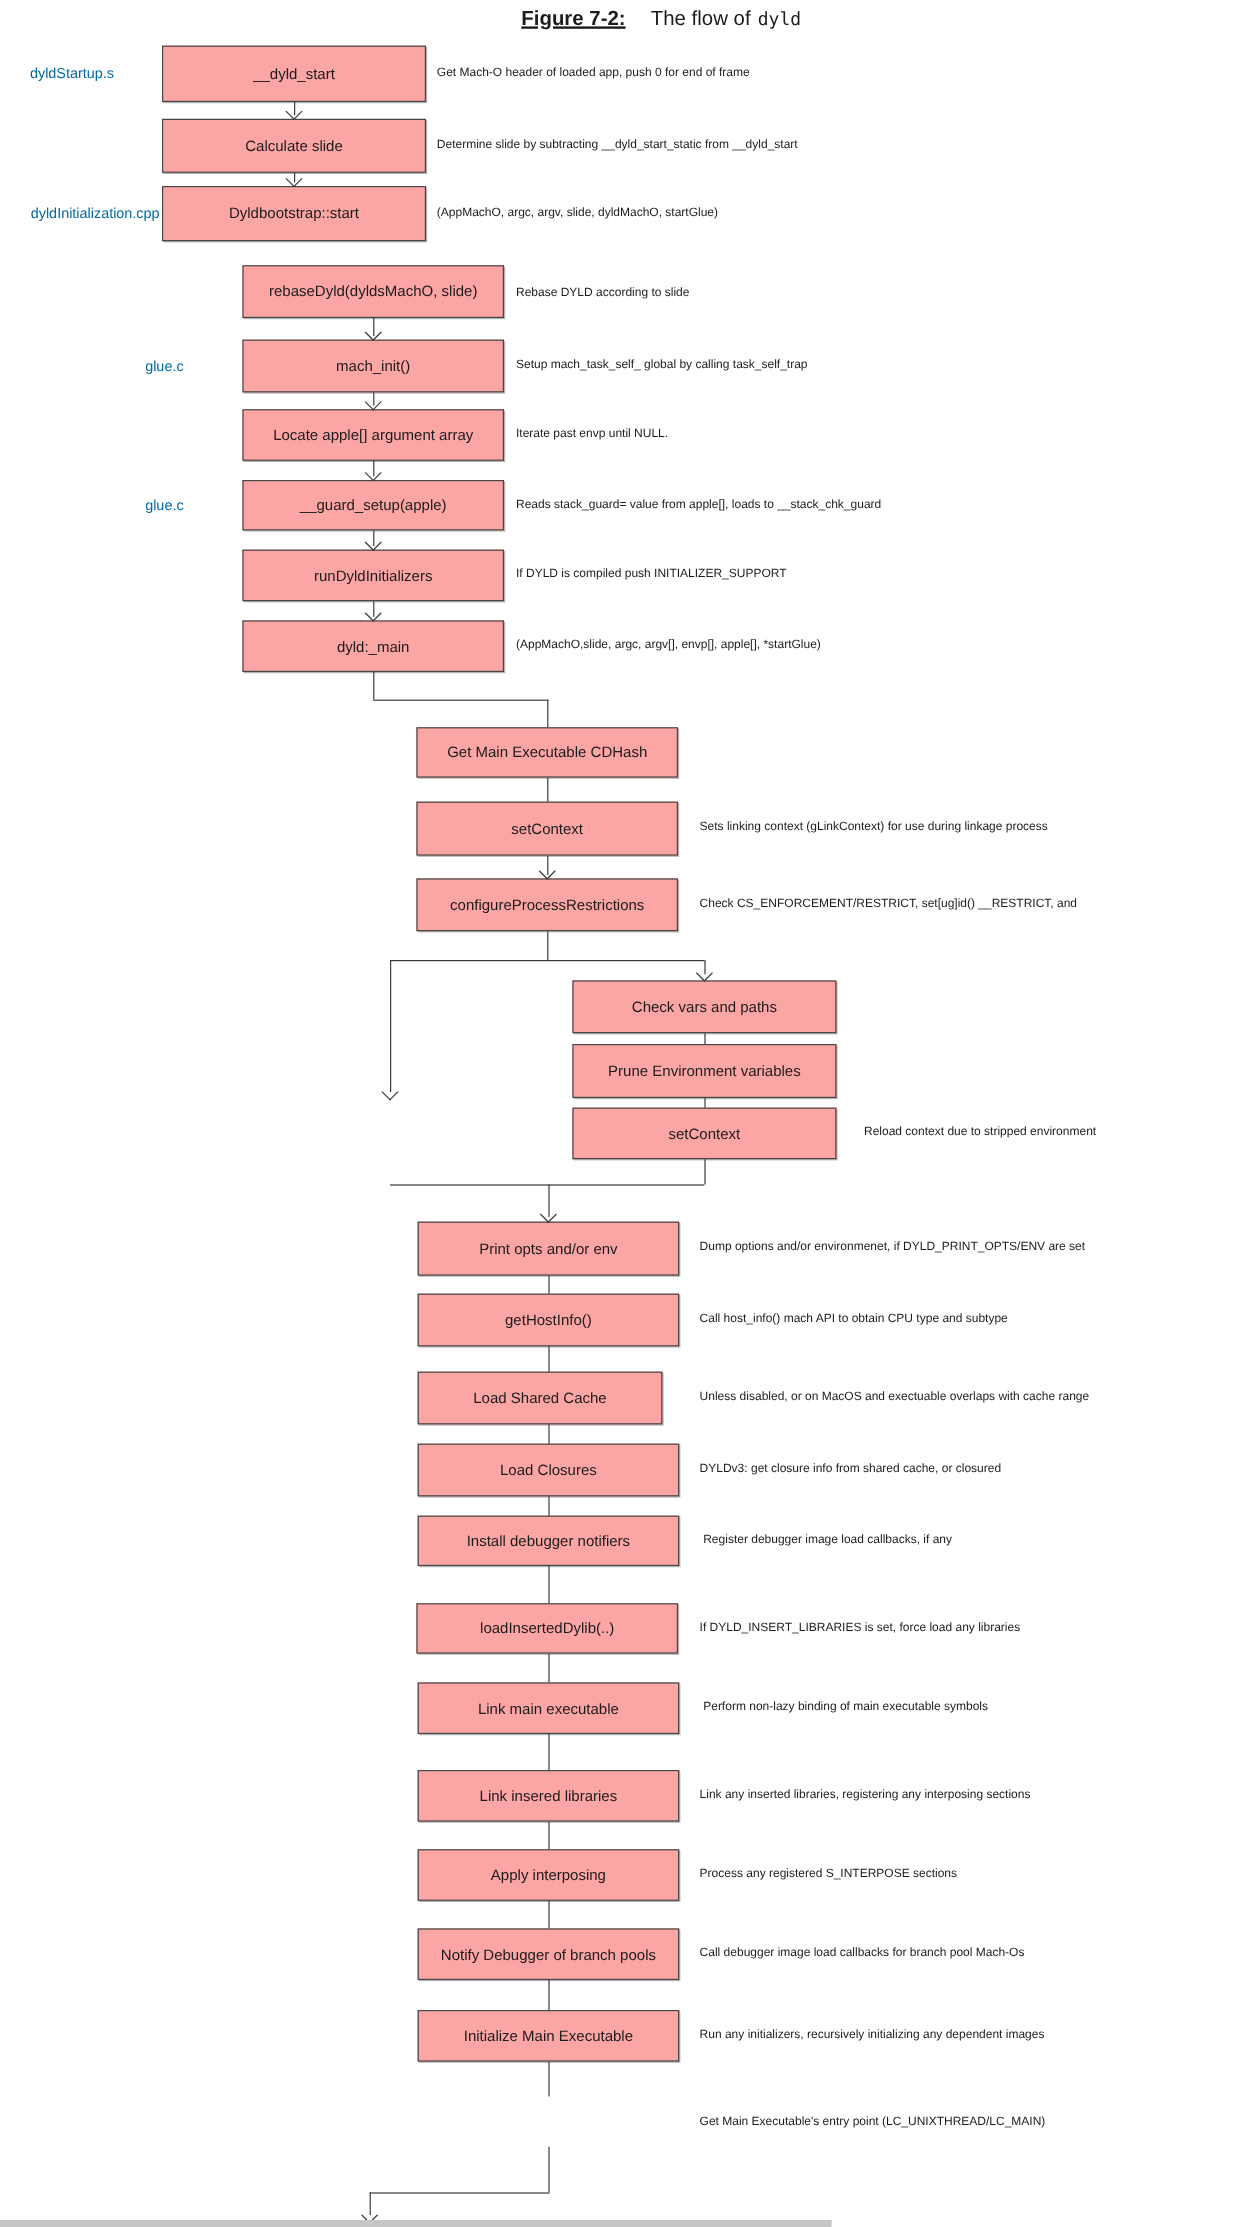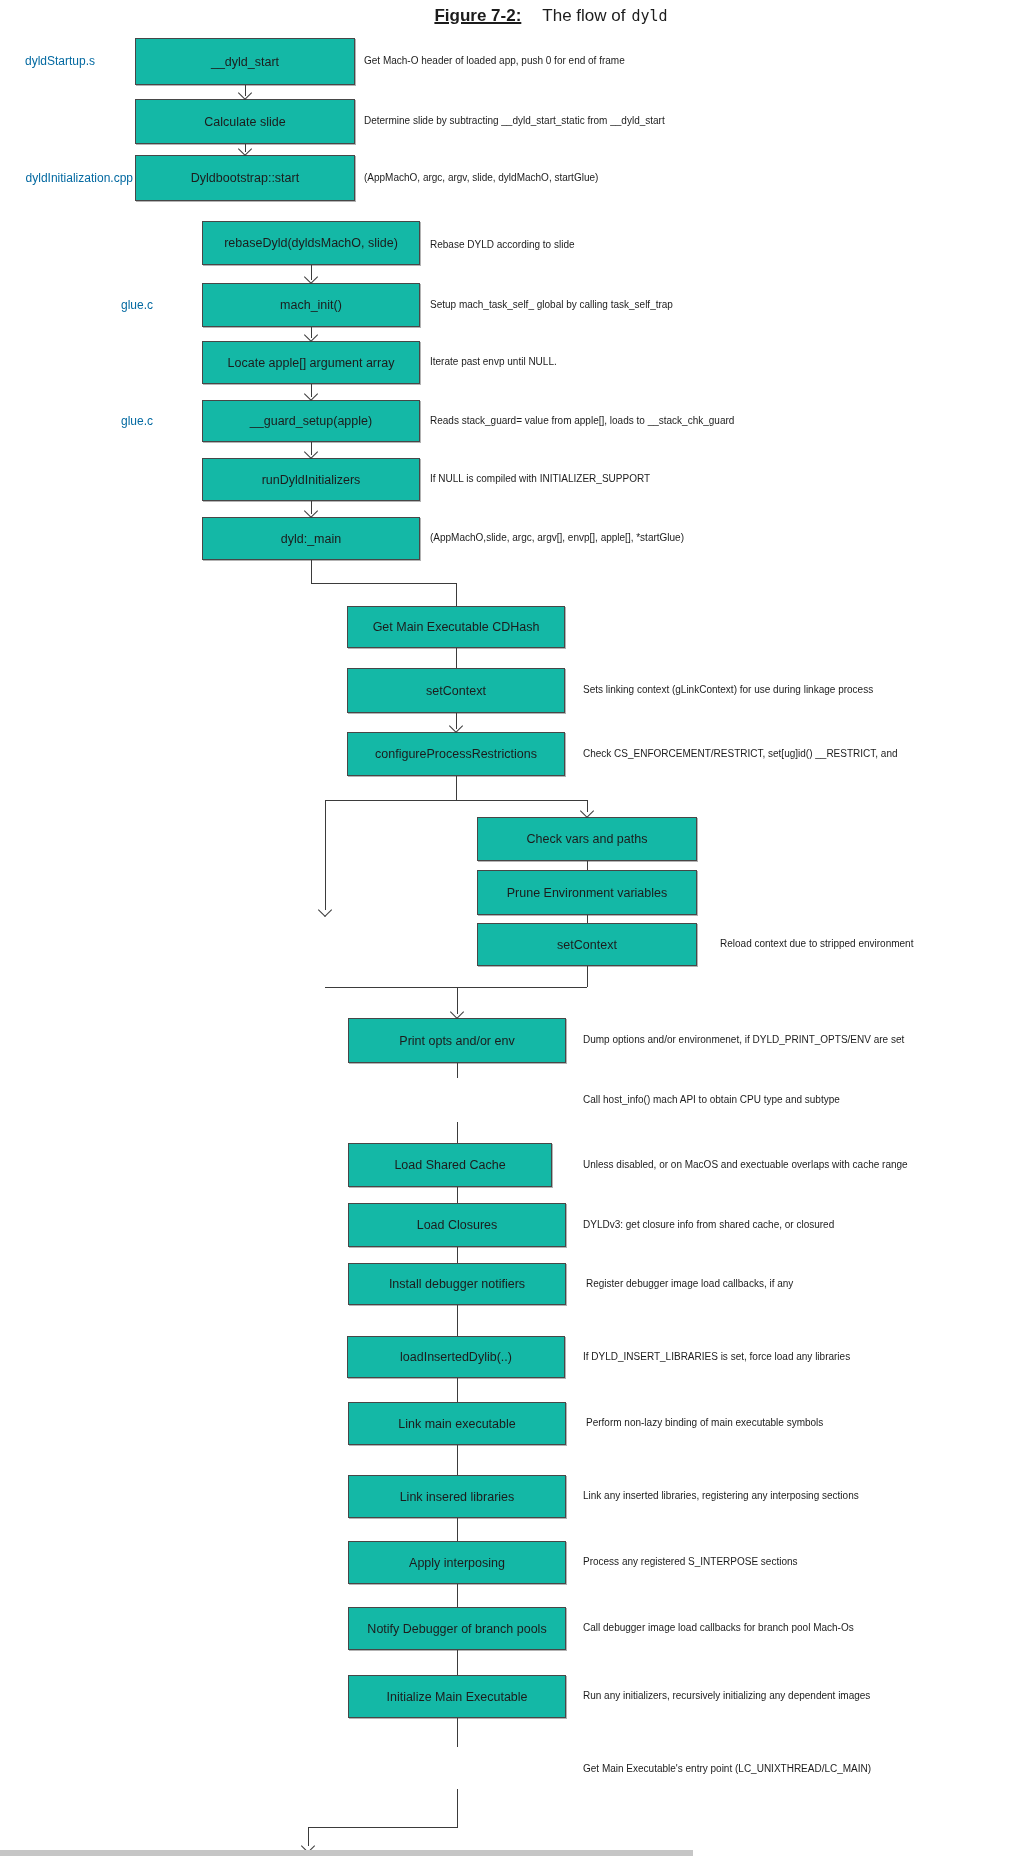--- a/index.html
+++ b/index.html
@@ -8,21 +8,21 @@
     font-family:"Liberation Sans",sans-serif;color:#1c1c1c;
   }
   .title{
     position:absolute;left:0;top:6px;width:1034px;box-sizing:border-box;padding-left:68px;
     text-align:center;font-size:17px;white-space:nowrap;
   }
   .title .fig{font-weight:bold;text-decoration:underline;text-decoration-thickness:2px;margin-right:21px;}
   .title .mid{font-weight:normal;}
   .title .code{font-family:"DejaVu Sans Mono",monospace;font-size:15px;margin-left:6px;}
   .box{
-    position:absolute;background:#14b8a6;border:1px solid #474747;box-sizing:border-box;
+    position:absolute;background:#fca5a5;border:1px solid #474747;box-sizing:border-box;
     box-shadow:1px 1px 0 #b3b3b3;display:flex;align-items:center;justify-content:center;
     font-size:12.5px;text-align:center;white-space:nowrap;
   }
   .ann{
     position:absolute;height:16px;line-height:16px;font-size:10px;white-space:nowrap;color:#1c1c1c;
   }
   .flabel{
     position:absolute;height:15px;line-height:15px;font-size:12px;text-align:right;white-space:nowrap;color:#0369a1;
   }
   .vline{position:absolute;width:1px;background:#3b3b3b;}
@@ -88,20 +88,23 @@
       <span>Check vars and paths</span>
     </div>
   <div class="box" style="left:477px;top:870px;width:220px;height:45px">
       <span>Prune Environment variables</span>
     </div>
   <div class="box" style="left:477px;top:923px;width:220px;height:43px">
       <span>setContext</span>
     </div>
   <div class="box" style="left:348px;top:1018px;width:218px;height:45px">
       <span>Print opts and/or env</span>
+    </div>
+  <div class="box" style="left:348px;top:1078px;width:218px;height:44px">
+      <span>getHostInfo()</span>
     </div>
   <div class="box" style="left:348px;top:1143px;width:204px;height:44px">
       <span>Load Shared Cache</span>
     </div>
   <div class="box" style="left:348px;top:1203px;width:218px;height:44px">
       <span>Load Closures</span>
     </div>
   <div class="box" style="left:348px;top:1263px;width:218px;height:42px">
       <span>Install debugger notifiers</span>
     </div>
@@ -124,21 +127,21 @@
       <span>Initialize Main Executable</span>
     </div>
 
   <div class="ann" style="left:364px;top:53px">Get Mach-O header of loaded app, push 0 for end of frame</div>
   <div class="ann" style="left:364px;top:113px">Determine slide by subtracting __dyld_start_static from __dyld_start</div>
   <div class="ann" style="left:364px;top:170px">(AppMachO, argc, argv, slide, dyldMachO, startGlue)</div>
   <div class="ann" style="left:430px;top:237px">Rebase DYLD according to slide</div>
   <div class="ann" style="left:430px;top:297px">Setup mach_task_self_ global by calling task_self_trap</div>
   <div class="ann" style="left:430px;top:354px">Iterate past envp until NULL.</div>
   <div class="ann" style="left:430px;top:413px">Reads stack_guard= value from apple[], loads to __stack_chk_guard</div>
-  <div class="ann" style="left:430px;top:471px">If NULL is compiled with INITIALIZER_SUPPORT</div>
+  <div class="ann" style="left:430px;top:471px">If DYLD is compiled push INITIALIZER_SUPPORT</div>
   <div class="ann" style="left:430px;top:530px">(AppMachO,slide, argc, argv[], envp[], apple[], *startGlue)</div>
   <div class="ann" style="left:583px;top:682px">Sets linking context (gLinkContext) for use during linkage process</div>
   <div class="ann" style="left:583px;top:746px">Check CS_ENFORCEMENT/RESTRICT, set[ug]id() __RESTRICT, and</div>
   <div class="ann" style="left:720px;top:936px">Reload context due to stripped environment</div>
   <div class="ann" style="left:583px;top:1032px">Dump options and/or environmenet, if DYLD_PRINT_OPTS/ENV are set</div>
   <div class="ann" style="left:583px;top:1092px">Call host_info() mach API to obtain CPU type and subtype</div>
   <div class="ann" style="left:583px;top:1157px">Unless disabled, or on MacOS and exectuable overlaps with cache range</div>
   <div class="ann" style="left:583px;top:1217px">DYLDv3: get closure info from shared cache, or closured</div>
   <div class="ann" style="left:586px;top:1276px">Register debugger image load callbacks, if any</div>
   <div class="ann" style="left:583px;top:1349px">If DYLD_INSERT_LIBRARIES is set, force load any libraries</div>

